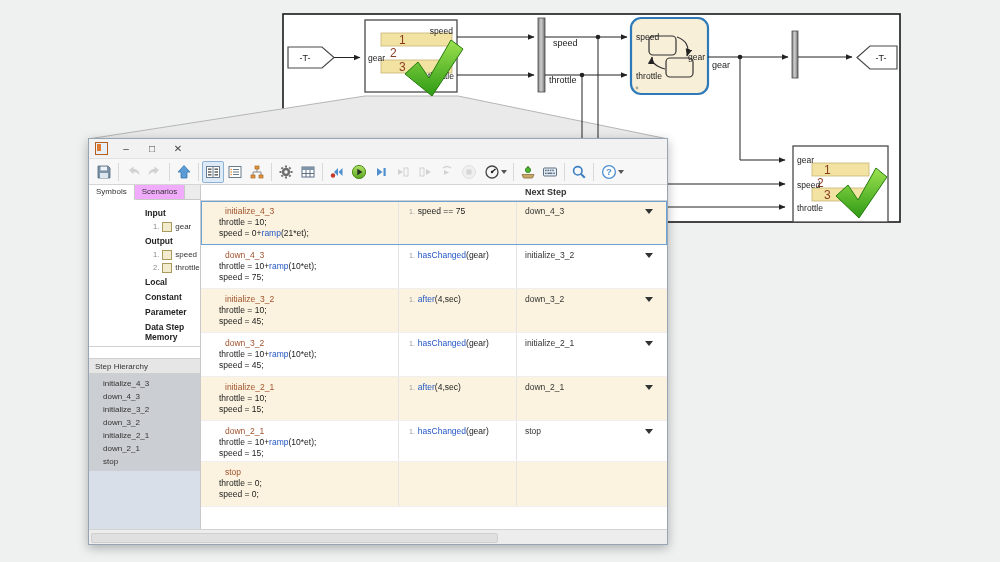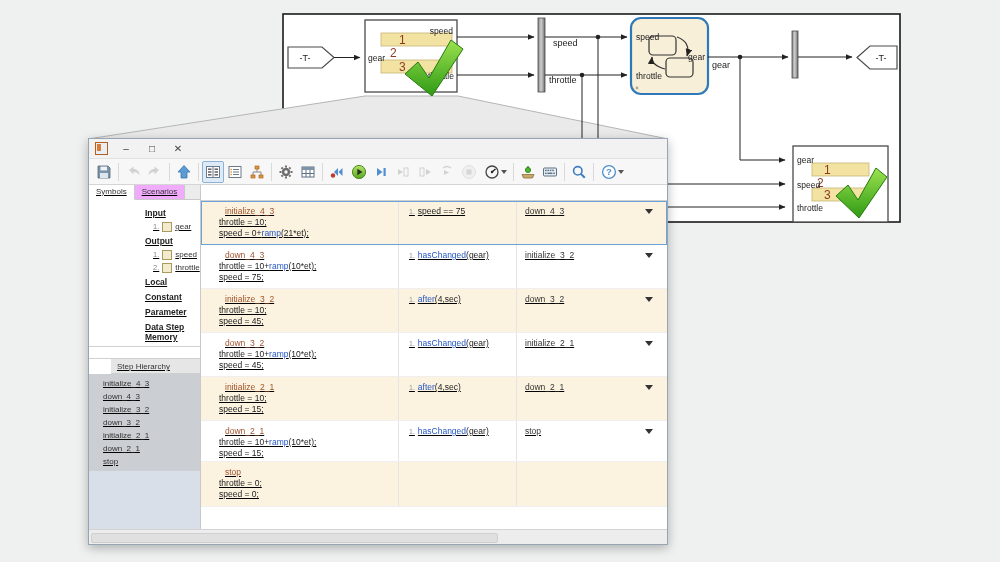--- a/index.html
+++ b/index.html
@@ -19,33 +19,33 @@
   #toolbar{position:absolute;left:0;top:20px;right:0;height:26px;background:#f7f7f7;border-bottom:1px solid #d5d5d5;
     display:flex;align-items:center;padding:0 4px;box-sizing:border-box;}
   .tbtn{width:22px;height:22px;display:flex;align-items:center;justify-content:center;border-radius:2px;flex:0 0 auto;}
   .tbtn svg{width:16px;height:16px;}
   .tbtn.active{border:1px solid #8fb2d4;background:#ddeaf7;box-sizing:border-box;}
   .tbtn.disabled{opacity:.35;filter:grayscale(1);}
   .tsep{width:1px;height:18px;background:#d8d8d8;margin:0 3px;flex:0 0 auto;}
   .caret{width:0;height:0;border-left:3.5px solid transparent;border-right:3.5px solid transparent;border-top:4px solid #555;margin-left:1px;}
 
   
-  #win-body{position:absolute;left:0;top:46px;right:0;bottom:14px;display:flex;text-decoration:underline;}
+  #win-body{position:absolute;left:0;top:46px;right:0;bottom:14px;display:flex;}
   #sidebar{width:112px;border-right:1px solid #c9c9c9;display:flex;flex-direction:column;background:#fff;box-sizing:border-box;}
   #side-tabs{display:flex;height:14px;background:#ececec;border-bottom:1px solid #c9c9c9;flex:0 0 auto;}
   .stab{font-size:8px;color:#333;padding:2px 7px 0;border-right:1px solid #c9c9c9;background:#f0abfc;}
   .stab.active{background:#fff;border-bottom:1px solid #fff;margin-bottom:-1px;}
   #symbol-tree{flex:0 0 auto;padding:5px 0 2px 0;margin-left:47px;}
   .sec-h{font-size:8.5px;font-weight:bold;color:#222;padding:3px 0 2px 9px;}
   .sec-item{font-size:8px;color:#333;padding:1.5px 0 1.5px 17px;display:flex;align-items:center;gap:3px;}
   .sec-item .idx{color:#888;font-size:7.5px;}
   .sym-ic{width:8px;height:8px;background:#f3ebcd;border:1px solid #a99a5e;display:inline-block;
     background-image:linear-gradient(#0000 45%,#c7b87a 45%,#c7b87a 55%,#0000 55%);}
   #side-gap{height:11px;border-top:1px solid #d0d0d0;border-bottom:1px solid #d0d0d0;background:#fff;flex:0 0 auto;}
-  #hier-h{font-size:8px;color:#333;background:#e6e6e6;border-bottom:1px solid #cfcfcf;padding:3px 0 2px 6px;flex:0 0 auto;margin-left:22px;}
+  #hier-h{font-size:8px;color:#333;background:#e6e6e6;border-bottom:1px solid #cfcfcf;padding:3px 0 2px 6px;flex:0 0 auto;}
   #hier-list{background:#cbced2;flex:0 0 auto;padding:3px 0;}
   .hier-item{font-size:8px;color:#333;padding:2px 0 2px 14px;}
   #side-fill{flex:1;background:#d9dfe8;}
 
   
   #steptable{flex:1;position:relative;background:#fff;overflow:hidden;}
   #thead{display:flex;height:15px;border-bottom:1px solid #d0d0d0;background:#fff;}
   .th{font-size:9px;font-weight:bold;color:#333;box-sizing:border-box;padding:2px 0 0 8px;}
   .th.c1{width:198px;padding-left:4px;margin-top:36px;}
   .th.c2{width:118px;margin-top:27px;}
@@ -394,20 +394,21 @@
             <div class="hier-item">down_2_1</div>
             <div class="hier-item">stop</div>
           </div>
       <div id="side-fill"></div>
     </div>
 
     <div id="steptable">
       <div id="thead">
         <div class="th c1">Step</div>
         <div class="th c2">Transition</div>
+        <div class="th c3">Next Step</div>
       </div>
       <div id="tbody">
             <div class="trow cream selected" style="height: 44px;">
               <div class="td c1">
                 <div class="codeline stepname">initialize_4_3</div>
                 <div class="codeline"><span>throttle = 10;</span></div>
                 <div class="codeline"><span>speed = 0+</span><span class="seg-f">ramp</span><span>(21*et);</span></div>
               </div>
               <div class="td c2">
                 <div class="codeline"><span class="tnum">1.</span><span>speed == 75</span></div>

